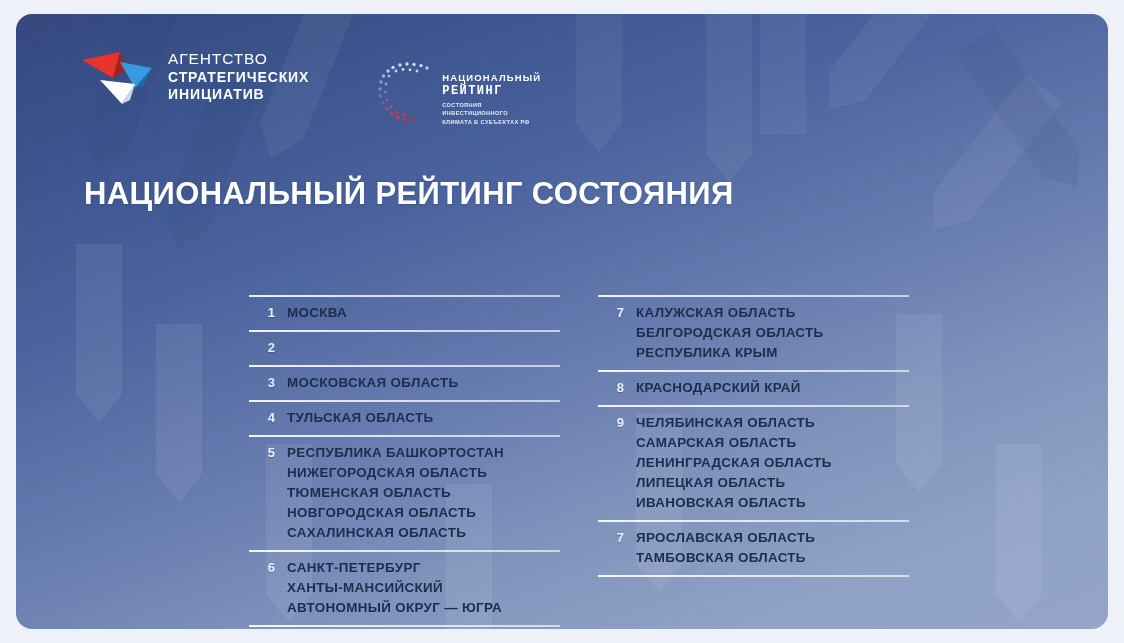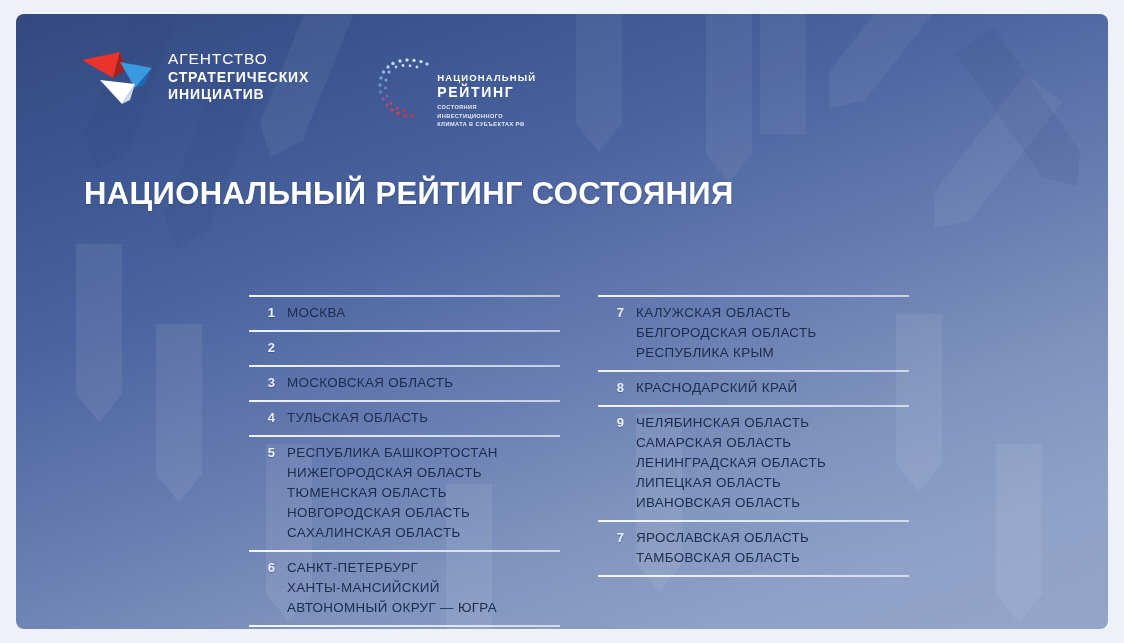--- a/index.html
+++ b/index.html
@@ -16,21 +16,21 @@
     position:relative;
     width:1124px; height:643px;
     background:#eef2f8;
     display:flex; align-items:center; justify-content:center;
   }
 
   
   .card {
     position:relative;
     width:1092px; height:615px;
-    border-radius:8px;
+    border-radius:16px;
     overflow:hidden;
     background:
       linear-gradient(160deg,
         #33477f 0%,
         #3a5490 16%,
         #4a63a0 34%,
         #667cb2 54%,
         #8095bf 72%,
         #8fa2c8 86%,
         #94a6ca 100%);
@@ -59,25 +59,25 @@
 
   .asi-logo { display:flex; align-items:center; gap:14px; }
   .asi-mark { width:74px; height:58px; flex:0 0 auto; }
   .asi-text {
     color:#fff; letter-spacing:.055em; line-height:1.22;
     text-transform:uppercase;
   }
   .asi-line1 { font-size:15.5px; font-weight:400; }
   .asi-line2, .asi-line3 { font-size:14px; font-weight:700; }
 
-  .nr-logo { display:flex; align-items:flex-start; gap:2px; margin-top:12px; }
+  .nr-logo { display:flex; align-items:center; gap:7px; margin-top:12px; }
   .nr-mark { width:58px; height:62px; flex:0 0 auto; margin-top:-4px; }
   .nr-text { color:#fff; padding-top:12px; }
   .nr-t1 { font-size:9.5px; font-weight:700; letter-spacing:.12em; line-height:1.25; }
-  .nr-t2 { font-size:14px; font-weight:700; letter-spacing:.12em; line-height:1.25; }
+  .nr-t2 { font-size:12px; font-weight:700; letter-spacing:.12em; line-height:1.25;font-family:Liberation Mono, monospace; }
   .nr-sub {
     font-size:5.6px; font-weight:700; letter-spacing:.075em;
     line-height:1.5; margin-top:2px; color:#e3e9f5;
   }
 
   
   .title {
     position:absolute; left:68px; top:160px;
     color:#ffffff;
     font-size:31px; font-weight:700;
@@ -108,21 +108,21 @@
     color:#eaf0fb;
     font-size:13px; font-weight:700;
     line-height:20px;
     letter-spacing:.01em;
     text-shadow:0 1px 1px rgba(25,40,80,.35);
   }
   .rank-regions { margin-left:12px; }
   .region {
     color:#1d2c4d;
     font-size:13.4px;
-    font-weight:400;
+    font-weight:700;
     line-height:20px;
     letter-spacing:.025em;
     text-transform:uppercase;
     white-space:nowrap;
   }
 
   .col-end { position:relative; height:2px; }
   .col-end::before {
     content:""; position:absolute; left:0; top:0;
     width:100%; height:1.5px;

